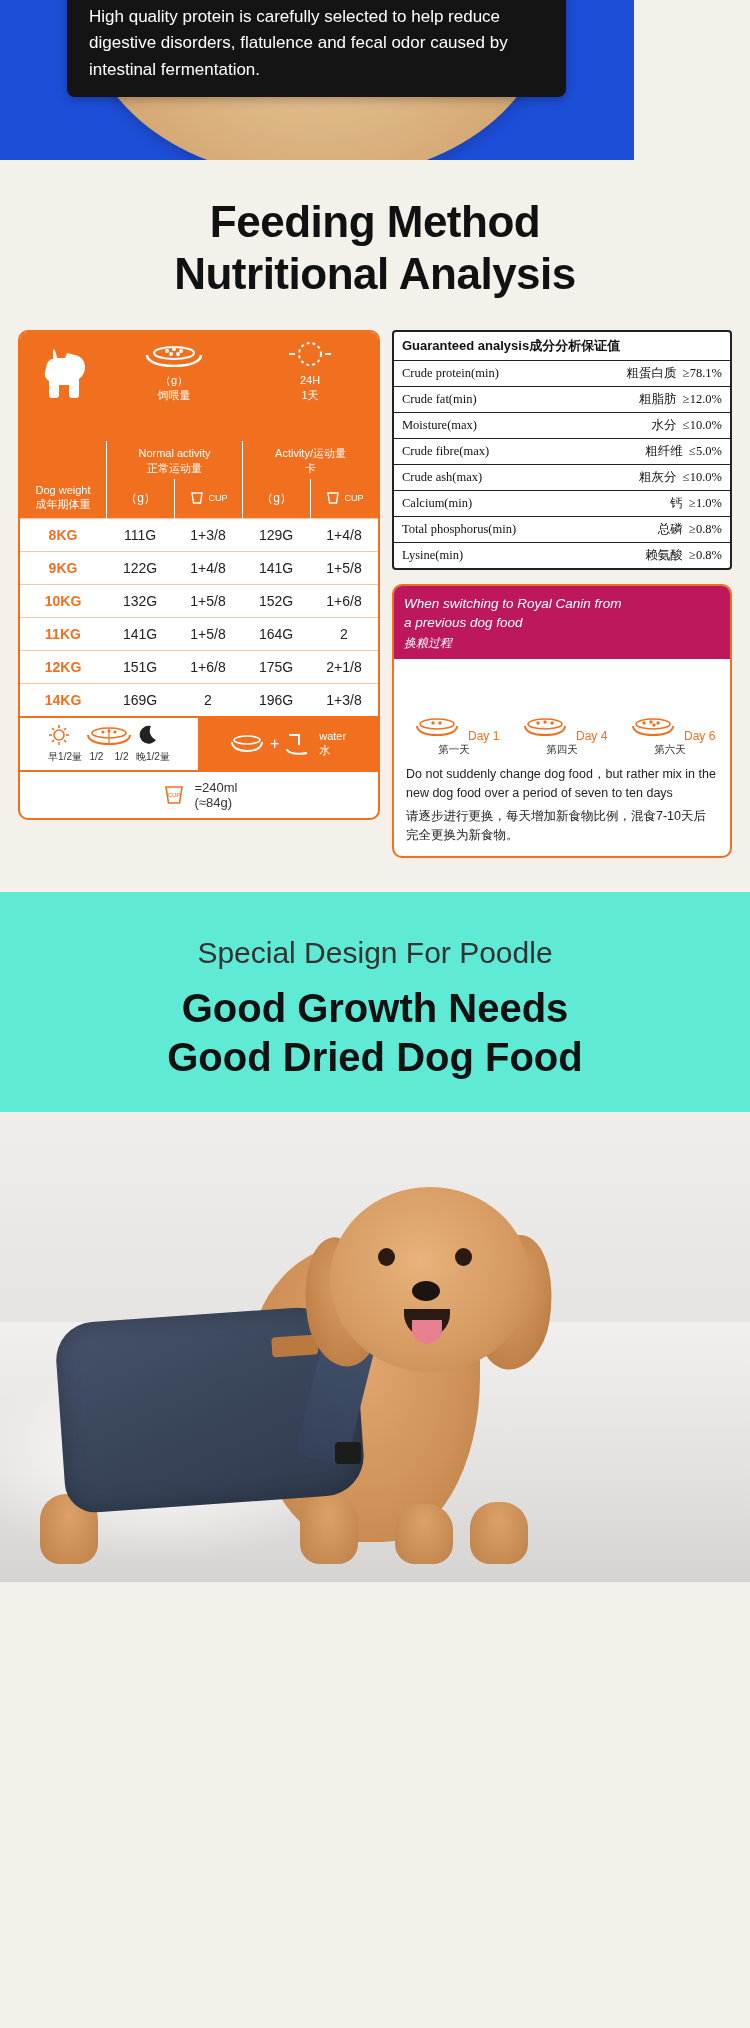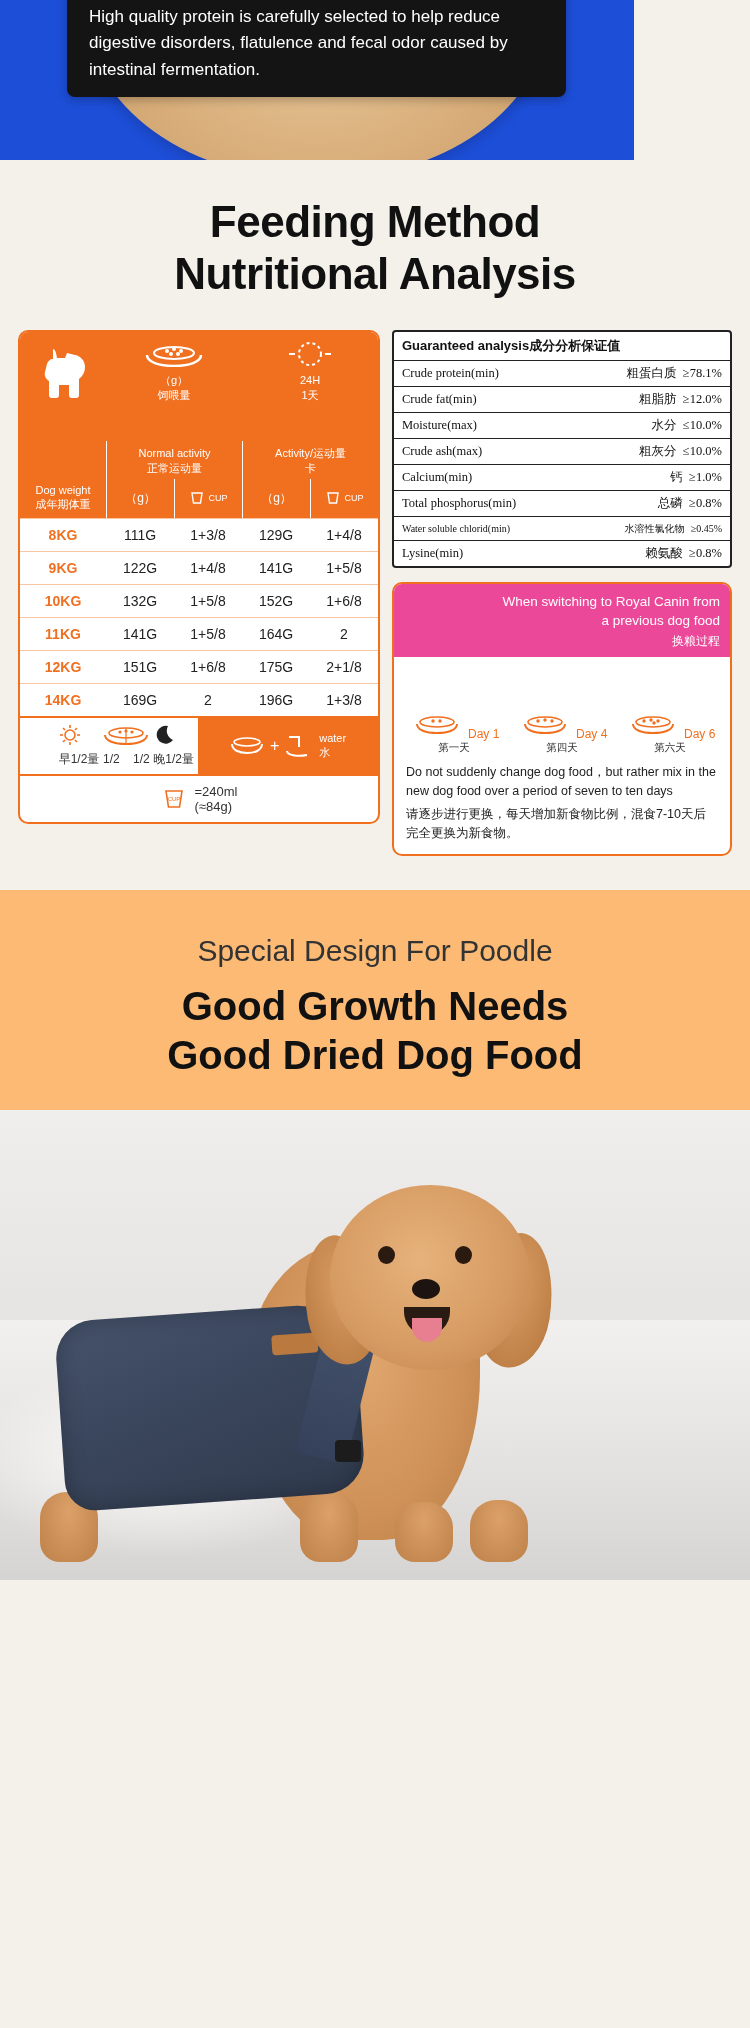--- a/index.html
+++ b/index.html
@@ -95,21 +95,21 @@
   .feed-row2 .c{flex:1;text-align:center;padding:5px 0 4px 0;border-left:1px solid #fff;margin-top:32px;}
   .feed-head{display:flex;background:#f07020;color:#fff;font-size:12px;}
   .feed-head .w{width:86px;text-align:center;padding:4px 0 6px 0;line-height:1.3;font-size:11px;}
   .feed-head .u{flex:1;text-align:center;padding:6px 0;border-left:1px solid #fff;display:flex;align-items:center;justify-content:center;gap:3px;}
   .frow{display:flex;font-size:14px;color:#222;border-top:1px solid #f7c6a3;}
   .frow:first-child{border-top:none;}
   .frow div{padding:8px 0;text-align:center;}
   .frow .w{width:86px;color:#f07020;font-weight:bold;}
   .frow .v{flex:1;}
   .feed-bottom{display:flex;border-top:2px solid #f07020;}
-  .fb-left{width:170px;display:flex;align-items:center;justify-content:flex-end;padding:6px 4px;font-size:12px;color:#333;}
+  .fb-left{width:170px;display:flex;align-items:center;justify-content:center;padding:6px 4px;font-size:10px;color:#333;}
   .fb-left .lbl{display:block;text-align:center;margin-top:2px;}
   .fb-right{flex:1;background:#f07020;color:#fff;display:flex;align-items:center;justify-content:center;gap:6px;padding:6px 4px;font-size:11px;}
   .feed-footer{
     border-top:2px solid #f07020;
     display:flex;align-items:center;justify-content:center;gap:8px;
     padding:8px 0;font-size:13px;color:#333;
   }
 
   
   .ga-card{
@@ -128,33 +128,33 @@
   }
   .ga-row:last-child{border-bottom:none;gap:13px;}
   .ga-row .r{white-space:nowrap;}
   .ga-row .tiny{font-size:8px;}
 
   
   .sw-card{
     border:2px solid #f07020;border-radius:10px;overflow:hidden;background:#fff;
   }
   .sw-head{
-    background:#ec4899;color:#fff;text-align:right;
-    padding:9px 10px 8px 10px;font-size:13.5px;line-height:1.4;
+    background:#be185d;color:#fff;text-align:left;
+    padding:9px 10px 8px 10px;font-size:13.5px;line-height:1.4;font-style:italic;
   }
   .sw-head .cn{display:block;font-size:12px;margin-top:2px;}
   .sw-days{display:flex;justify-content:space-around;padding:10px 6px 6px 6px;margin-top:47px;}
   .sw-day{text-align:center;font-size:12px;color:#f07020;}
   .sw-day .cn{display:block;color:#333;font-size:10.5px;}
   .sw-body{padding:2px 12px 12px 12px;font-size:12.5px;line-height:1.5;color:#222;}
   .sw-body .cn{display:block;margin-top:4px;}
 
   
   .gray-sec{
-    background:#fdba74;
+    background:#5eead4;
     text-align:center;
     padding:44px 0 30px 0;
   }
   .gray-sec .sub{
     font-size:30px;color:#333;margin:0 0 14px 0;font-weight:normal;
   }
   .gray-sec h2{
     margin:0;font-size:40px;line-height:1.22;color:#111;font-weight:bold;
   }
 
@@ -470,38 +470,38 @@
           <span>Crude fat(min)</span>
           <span class="r"><span>粗脂肪</span>
           &nbsp;<span>≥12.0%</span></span>
         </div>
         <div class="ga-row">
           <span>Moisture(max)</span>
           <span class="r"><span>水分</span>
           &nbsp;<span>≤10.0%</span></span>
         </div>
         <div class="ga-row">
+          <span>Crude fibre(max)</span>
+          <span class="r"><span>粗纤维</span>
+          &nbsp;<span>≤5.0%</span></span>
+        </div>
+        <div class="ga-row">
           <span>Crude ash(max)</span>
           <span class="r"><span>粗灰分</span>
           &nbsp;<span>≤10.0%</span></span>
         </div>
         <div class="ga-row">
           <span>Calcium(min)</span>
           <span class="r"><span>钙</span>
           &nbsp;<span>≥1.0%</span></span>
         </div>
         <div class="ga-row">
           <span>Total phosphorus(min)</span>
           <span class="r"><span>总磷</span>
           &nbsp;<span>≥0.8%</span></span>
-        </div>
-        <div class="ga-row">
-          <span class="tiny" style="font-size:10px">Water soluble chlorid(min)</span>
-          <span class="r"><span class="tiny" style="font-size:10px">水溶性氯化物</span>
-          &nbsp;<span class="tiny" style="font-size:10px">≥0.45%</span></span>
         </div>
         <div class="ga-row">
           <span>Lysine(min)</span>
           <span class="r"><span>赖氨酸</span>
           &nbsp;<span>≥0.8%</span></span>
         </div>
       </div>
 
       <div class="sw-card">
         <div class="sw-head">

